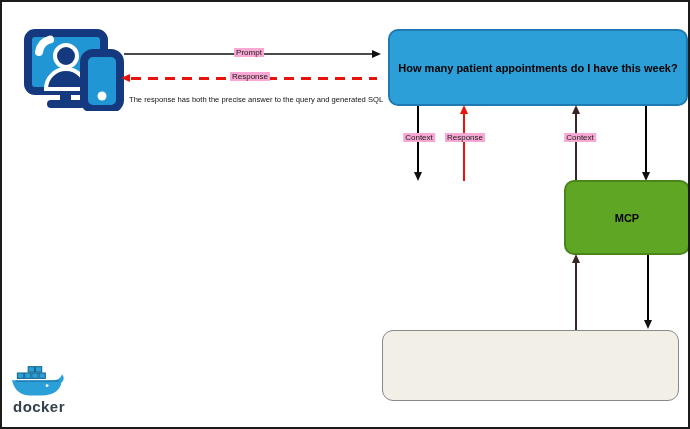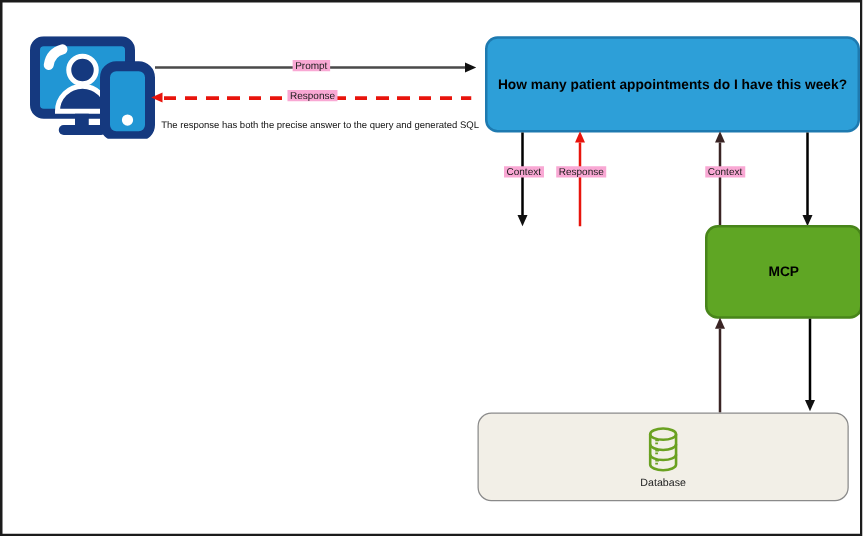--- a/index.html
+++ b/index.html
@@ -96,34 +96,34 @@
 
   <div class="vline maroon" style="left:573px;top:261px;height:67px;"></div>
   <div class="ah ah-up maroon" style="left:569.5px;top:252px;"></div>
 
   <div class="vline" style="left:645px;top:253px;height:65px;"></div>
   <div class="ah ah-down" style="left:641.5px;top:318px;"></div>
 
   <div class="backend-box">
 
 
-    <div class="backend-item">
-      <svg width="27" height="37" viewBox="0 0 30 40">
-        <g stroke="#6aa121" stroke-width="2.3" fill="none">
-          <ellipse cx="15" cy="6.5" rx="11.5" ry="5"></ellipse>
-          <path d="M3.5 6.5 v27 a11.5 5 0 0 0 23 0 v-27"></path>
-          <path d="M3.5 15.5 a11.5 5 0 0 0 23 0"></path>
-          <path d="M3.5 24.5 a11.5 5 0 0 0 23 0"></path>
-        </g>
-        <g stroke="#6aa121" stroke-width="1.6">
-          <path d="M8 12 h3.4 M8 14.6 h2.4"></path>
-          <path d="M8 21 h3.4 M8 23.6 h2.4"></path>
-          <path d="M8 30 h3.4 M8 32.6 h2.4"></path>
-        </g>
-      </svg>
-      <div class="backend-label">Database</div>
-    </div>
 
 
   </div>
 
+  <div class="docker-wrap">
+    <svg width="58" height="36" viewBox="0 0 64 40">
+      <g fill="#2a9fd8" stroke="#15688f" stroke-width="1.2">
+        <rect x="20" y="3" width="7" height="6"></rect>
+        <rect x="28" y="3" width="7" height="6"></rect>
+        <rect x="8" y="10" width="7" height="6"></rect>
+        <rect x="16" y="10" width="7" height="6"></rect>
+        <rect x="24" y="10" width="7" height="6"></rect>
+        <rect x="32" y="10" width="7" height="6"></rect>
+      </g>
+      <path d="M2 18 h46 c5.5 0 8.5-2.8 9.5-6.5 c2.5 2.5 2.8 6.5 -0.5 9 c-1.5 8.5 -9.5 14.5 -22 14.5 h-13 c-10.5 0 -17.5 -6 -20 -17z" fill="#2a9fd8"></path>
+      <circle cx="41" cy="24" r="1.6" fill="#ffffff"></circle>
+      <path d="M6 19 h48" stroke="#15688f" stroke-width="1" fill="none"></path>
+    </svg>
+    <div class="docker-word">docker</div>
+  </div>
 
 </div>
 
 </body></html>

